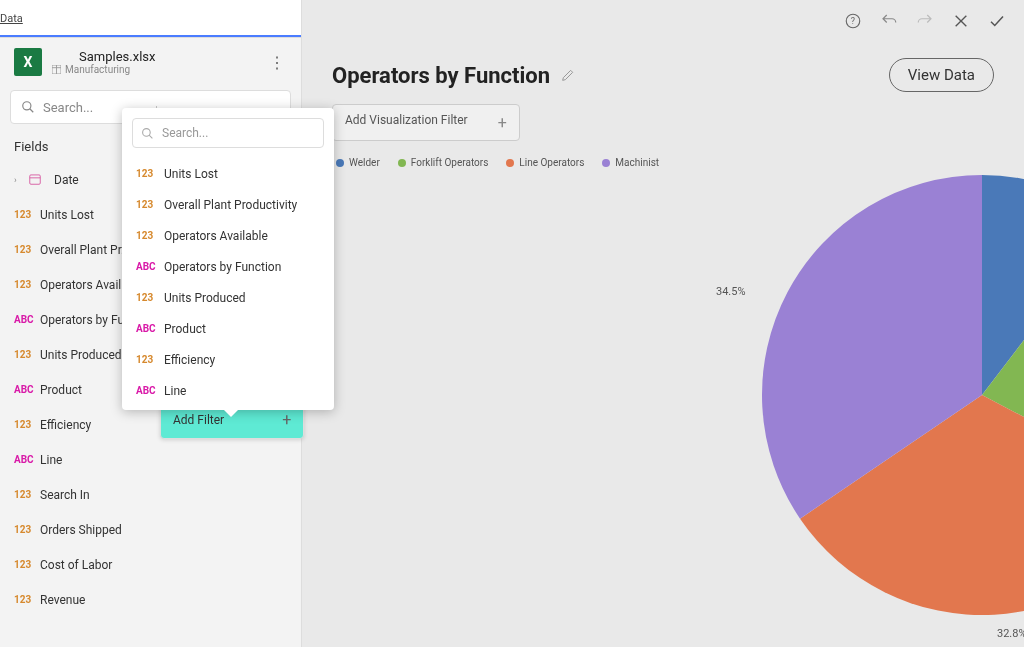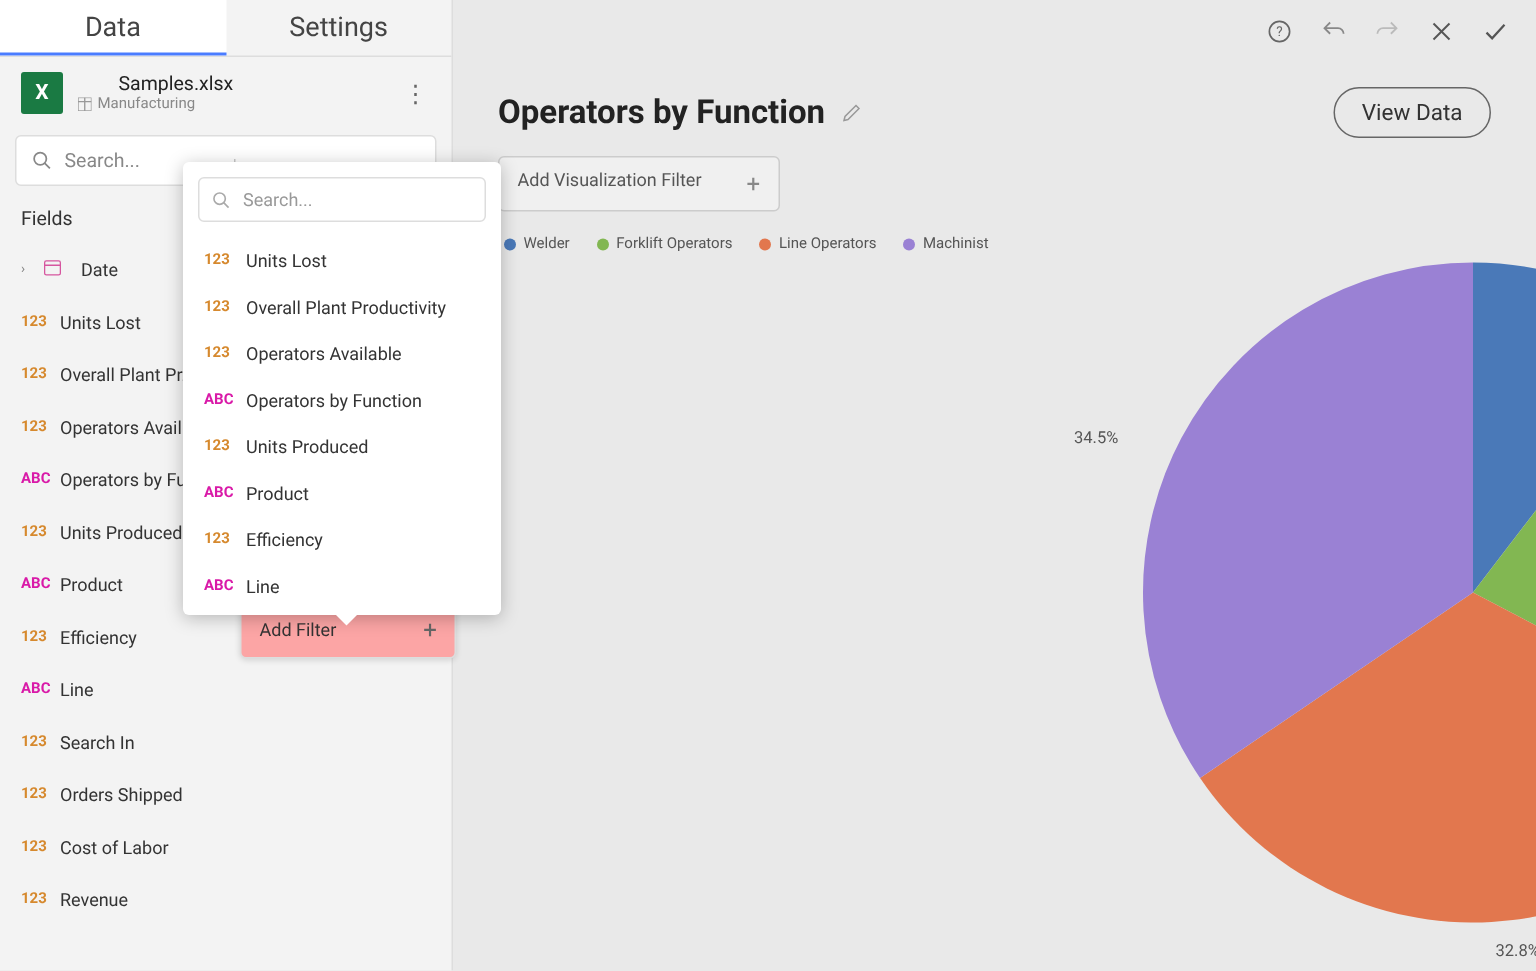--- a/index.html
+++ b/index.html
@@ -8,22 +8,22 @@
   
   .sidebar {
     position: absolute;
     left: 0; top: 0; width: 302px; height: 647px;
     background: #f3f3f3;
     border-right: 1px solid #ddd;
     display: flex; flex-direction: column;
   }
   .tabs { display: flex; height: 38px; border-bottom: 1px solid #ddd; }
   .tab {
-    flex: 1; text-align: center; line-height: 38px;
-    font-size: 18px; color: #444; cursor: pointer;
+    flex: 1; line-height: 38px;
+    font-size: 11px; color: #444; cursor: pointer; text-decoration: underline;
   }
   .tab.active { border-bottom: 2px solid #4a7cff; background: #fff; }
   .datasource {
     display: flex; align-items: center; padding: 10px 14px;
   }
   .x-icon {
     width: 28px; height: 28px; background: #1a7a43; border-radius: 2px;
     display: flex; align-items: center; justify-content: center;
     color: #fff; font-weight: bold; font-size: 14px; margin-right: 10px;
   }
@@ -123,40 +123,39 @@
   }
   .filter-slot {
     height: 155px; border-left: 1px solid #c9c9c9; margin-left: 0;
   }
   .slot-handle {
     position: absolute; top: 286px; left: -4px; width: 2.5px; height: 14px; background: #777;
     box-shadow: 4px 0 0 #777;
   }
   .addfilter-btn {
     position: absolute; left: 160px; top: 400px; z-index: 15;
-    background: #fca5a5; border: 1px solid #ddd; border-radius: 4px;
+    background: #5eead4; border: 1px solid #ddd; border-radius: 4px;
     padding: 9px 12px; font-size: 12px; color: #333;
     display: flex; align-items: center; box-shadow: 0 1px 4px rgba(0,0,0,0.15);
   }
   .addfilter-btn .plus { margin-left: 58px; font-size: 16px; color: #666; }
 
   
   .chartstage {
     position: absolute; left: 310px; top: 120px; width: 700px; height: 520px;
   }
 
   svg .slice { stroke: none; }
 </style>
 </head>
 <body>
 
 <div class="sidebar">
   <div class="tabs">
     <div class="tab active">Data</div>
-    <div class="tab">Settings</div>
   </div>
 
   <div class="datasource">
     <div class="x-icon">X</div>
     <div class="ds-text">
       <div class="ds-title">Samples.xlsx</div>
       <div class="ds-sub">
         <svg class="grid-icon" viewBox="0 0 10 10">
             <rect x="0" y="0" width="10" height="10" fill="none" stroke="#999" stroke-width="1"></rect>
             <line x1="0" y1="3" x2="10" y2="3" stroke="#999"></line>

